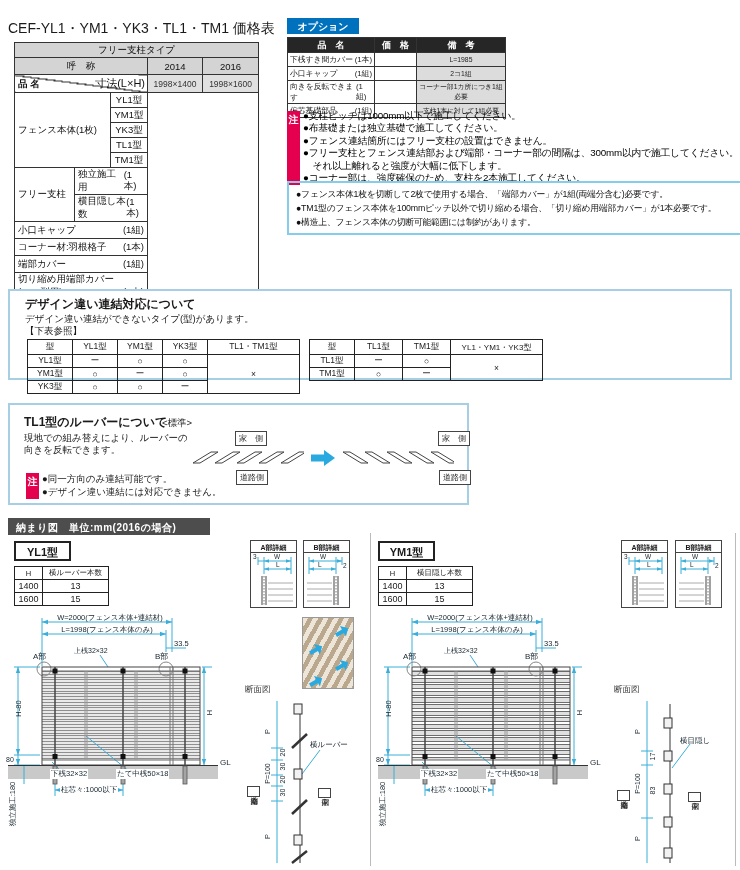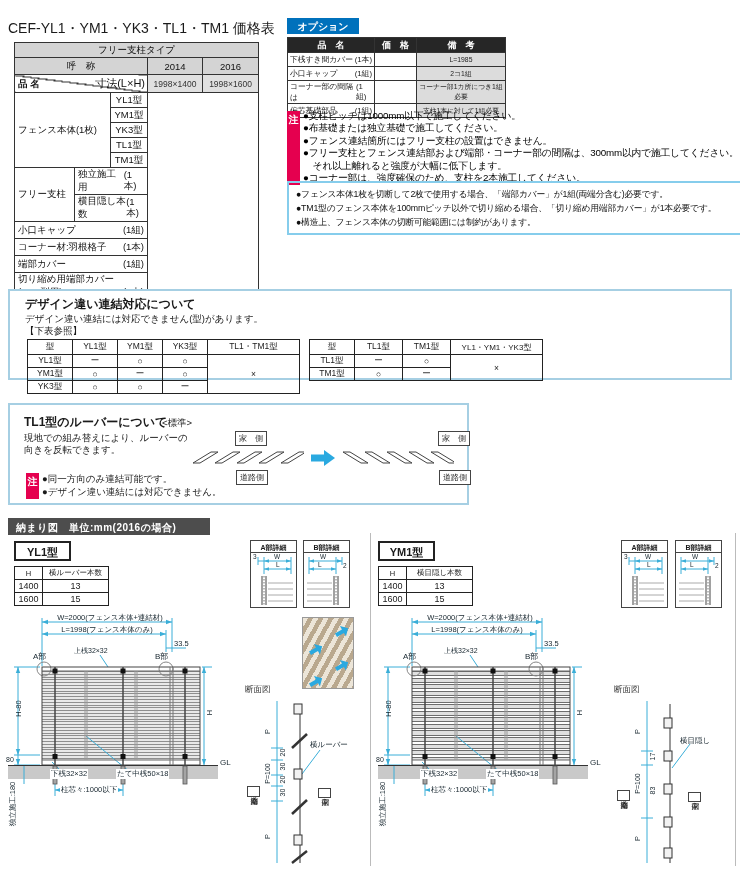--- a/index.html
+++ b/index.html
@@ -194,21 +194,21 @@
               <span>小口キャップ</span>
               <span>(1組)</span>
             </div>
           </td>
       <td></td>
       <td class="note">2コ1組</td>
     </tr>
     <tr style="height:14px">
       <td class="nm">
             <div class="lq">
-              <span>コーナー部の間隔は</span>
+              <span>向きを反転できます</span>
               <span>(1組)</span>
             </div>
           </td>
       <td></td>
       <td class="note">コーナー部1カ所につき1組必要</td>
     </tr>
     <tr style="height:14px">
       <td class="nm">
             <div class="lq">
               <span>偏芯基礎部品</span>
@@ -232,21 +232,21 @@
   </div>
 
   <div class="abs info-box" style="left:287px;top:181px;width:504px;height:54px">
     <div>●フェンス本体1枚を切断して2枚で使用する場合、「端部カバー」が1組(両端分含む)必要です。</div>
     <div>●TM1型のフェンス本体を100mmピッチ以外で切り縮める場合、「切り縮め用端部カバー」が1本必要です。</div>
     <div>●構造上、フェンス本体の切断可能範囲には制約があります。</div>
   </div>
 
   <div class="abs sec-box" style="left:8px;top:289px;width:724px;height:91px">
     <div class="abs sec-title" style="left:15px;top:5px">デザイン違い連結対応について</div>
-    <div class="abs t10" style="left:15px;top:22px">デザイン違い連結には対応できません(型)があります。</div>
+    <div class="abs t10" style="left:15px;top:22px">デザイン違い連結ができないタイプ(型)があります。</div>
     <div class="abs t10" style="left:15px;top:34px">【下表参照】</div>
     <table class="dt abs" style="left:17px;top:48px;width:272px">
       <colgroup>
           <col style="width:45px">
           <col style="width:45px">
           <col style="width:45px">
           <col style="width:45px">
           <col style="width:92px">
         </colgroup>
       <tbody>

